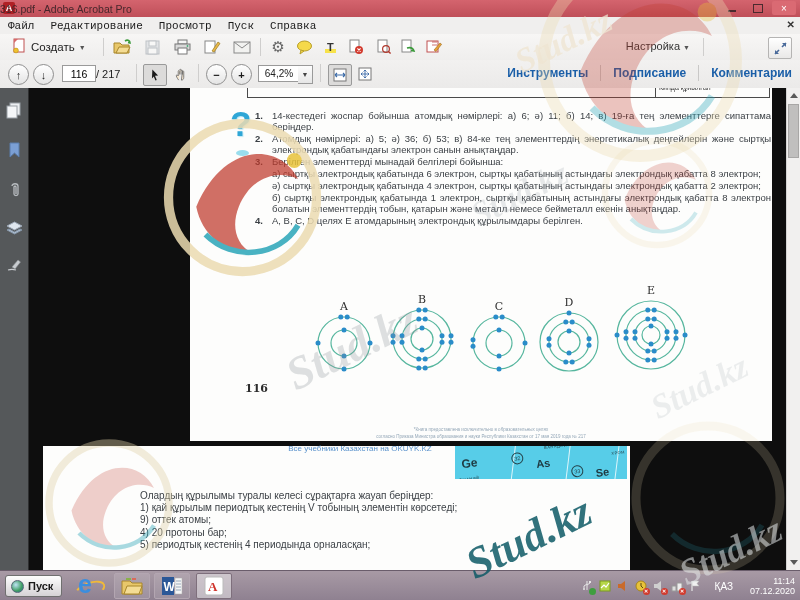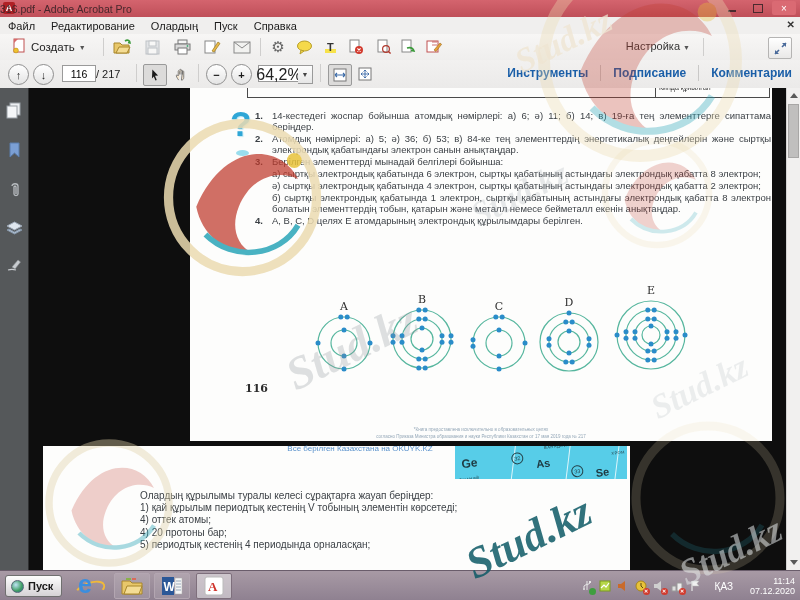--- a/index.html
+++ b/index.html
@@ -15,21 +15,21 @@
   .winbtns{position:absolute;right:4px;top:1px;display:flex;gap:2px;}
   .wbtn{width:24px;height:14px;display:flex;align-items:center;justify-content:center;
     font-size:10px;color:#4a2a2e;}
   .wbtn.close{background:#da6a73;border-radius:2px;color:#fff;}
   .minbar{width:8px;height:2px;background:#4a2a2e;margin-top:6px;}
   .maxbox{width:8px;height:7px;border:1px solid #4a2a2e;}
 
   
   .menubar{position:absolute;left:0;top:17px;width:800px;height:17px;background:#f0efee;
     display:flex;align-items:center;border-bottom:1px solid #e2e1e0;}
-  .menu-item{padding:0 8px;font-size:11px;color:#1b1b1b;}
+  .menu-item{padding:0 8px;font-size:11px;color:#1b1b1b;font-family:Liberation Mono, monospace;}
   .doc-close{position:absolute;right:5px;top:2px;font-size:10px;font-weight:bold;color:#333;}
 
   
   .toolbar1{position:absolute;left:0;top:34px;width:800px;height:26px;
     background:linear-gradient(#f7f6f5,#efeeed);border-bottom:1px solid #d2d1d0;}
   .create-btn{position:absolute;left:6px;top:3px;height:20px;display:flex;align-items:center;gap:4px;
     padding:0 6px;font-size:11.5px;color:#222;}
   .tsep{position:absolute;top:4px;width:1px;height:18px;background:#cfcecd;}
   .tico{position:absolute;top:4px;width:20px;height:18px;display:flex;align-items:center;justify-content:center;}
   .tico.dis{opacity:.45;}
@@ -42,21 +42,21 @@
     background:linear-gradient(#f2f1f0,#ebeae9);border-bottom:1px solid #b6b5b4;}
   .cbtn{position:absolute;top:4px;width:19px;height:19px;border-radius:50%;border:1px solid #8f8f8f;
     background:linear-gradient(#fff,#e4e4e4);display:flex;align-items:center;justify-content:center;
     font-size:11px;font-weight:bold;color:#1c1c1c;}
   .pg-input{position:absolute;left:62px;top:5px;width:32px;height:15px;border:1px solid #9a9a9a;
     font-size:10.5px;text-align:center;font-family:"Liberation Sans",sans-serif;padding:0;background:#fff;}
   .pg-total{position:absolute;left:96px;top:8px;font-size:11px;color:#222;}
   .toolbtn{position:absolute;top:4px;width:22px;height:20px;display:flex;align-items:center;justify-content:center;border-radius:2px;}
   .toolbtn.pressed{background:#dcdbda;border:1px solid #9a9a9a;}
   .zoom-box{position:absolute;left:258px;top:5px;width:40px;height:15px;border:1px solid #9a9a9a;background:#fff;
-    font-size:16px;display:flex;justify-content:center;color:#222;}
+    font-size:10px;display:flex;align-items:center;justify-content:center;color:#222;}
   .zoom-dd{position:absolute;left:298px;top:5px;width:14px;height:17px;border:1px solid #9a9a9a;border-left:none;
     background:linear-gradient(#fdfdfd,#e6e6e6);font-size:7px;display:flex;align-items:center;justify-content:center;color:#444;}
   .nav-tabs{position:absolute;right:8px;top:5px;display:flex;align-items:center;gap:12px;}
   .nav-tab{font-size:12px;font-weight:bold;color:#1b5fa8;}
   .vline{width:1px;height:16px;background:#c9c8c7;}
 
   
   .main{position:absolute;left:0;top:88px;width:800px;height:482px;background:#0e0e0e;}
   .sidebar{position:absolute;left:0;top:0;width:28px;height:482px;background:#55585a;border-right:1px solid #2e2f30;}
   .sb-ico{position:absolute;left:4px;width:20px;height:20px;display:flex;align-items:center;justify-content:center;}
@@ -144,21 +144,21 @@
       <div class="wbtn">
           <div class="maxbox"></div>
         </div>
       <div class="wbtn close">×</div>
     </div>
   </div>
 
   <div class="menubar">
     <span class="menu-item">Файл</span>
     <span class="menu-item">Редактирование</span>
-    <span class="menu-item">Олардың</span>
+    <span class="menu-item">Просмотр</span>
     <span class="menu-item">Пуск</span>
     <span class="menu-item">Справка</span>
     <span class="doc-close">✕</span>
   </div>
 
   <div class="toolbar1">
     <div class="create-btn">
       <span>
         <svg width="15" height="16" viewBox="0 0 15 16">
             <rect x="2" y="1" width="10" height="13" fill="#fff" stroke="#c05050"></rect>
@@ -460,21 +460,21 @@
               <circle cx="72.0" cy="38.0" r="2.5" fill="#2a8cc9"></circle>
               <circle cx="4.0" cy="38.0" r="2.5" fill="#2a8cc9"></circle>
             </svg></span>
       </div>
 
       <div class="pagenum">116</div>
       <div class="notice" style="top:339px">*Книга предоставлена исключительно в образовательных целях</div>
       <div class="notice" style="top:346px">согласно Приказа Министра образования и науки Республики Казахстан от 17 мая 2019 года № 217</div>
     </div>
 
-    <div class="gap-link">Все берілген Казахстана на OKUYK.KZ</div>
+    <div class="gap-link">Все учебники Казахстан на OKUYK.KZ</div>
 
     <div class="page2">
       <div class="ptable">
         <div class="pt-inner">
           <div class="pt-line" style="left:62px;top:-5px;transform:rotate(14deg)"></div>
           <div class="pt-line" style="left:118px;top:-5px;transform:rotate(14deg)"></div>
           <div class="pt-line" style="left:168px;top:-5px;transform:rotate(14deg)"></div>
           <span class="pt-sym" style="left:14px;top:6px;font-size:12px">Ge</span>
           <span class="pt-num" style="left:64px;top:8px">32</span>
           <span class="pt-name" style="left:4px;top:26px">ГЕРМАНИЙ</span>
@@ -482,21 +482,21 @@
           <span class="pt-sym" style="left:88px;top:16px;font-size:11px">As</span>
           <span class="pt-num" style="left:122px;top:28px">33</span>
           <span class="pt-sym" style="left:146px;top:32px;font-size:11px">Se</span>
 
           <span class="pt-name" style="left:164px;top:18px">ХРОМ</span>
         </div>
       </div>
       <div class="p2-text">
         <div>Олардың құрылымы туралы келесі сұрақтарға жауап беріңдер:</div>
         <div>1) қай құрылым периодтық кестенің V тобының элементін көрсетеді;</div>
-        <div>4) оттек атомы;</div>
+        <div>9) оттек атомы;</div>
         <div>4) 20 протоны бар;</div>
         <div>5) периодтық кестенің 4 периодында орналасқан;</div>
       </div>
     </div>
 
     <div class="scrollbar">
       <div class="sb-up"></div>
       <div class="sb-thumb"></div>
       <div class="sb-dn"></div>
     </div>

